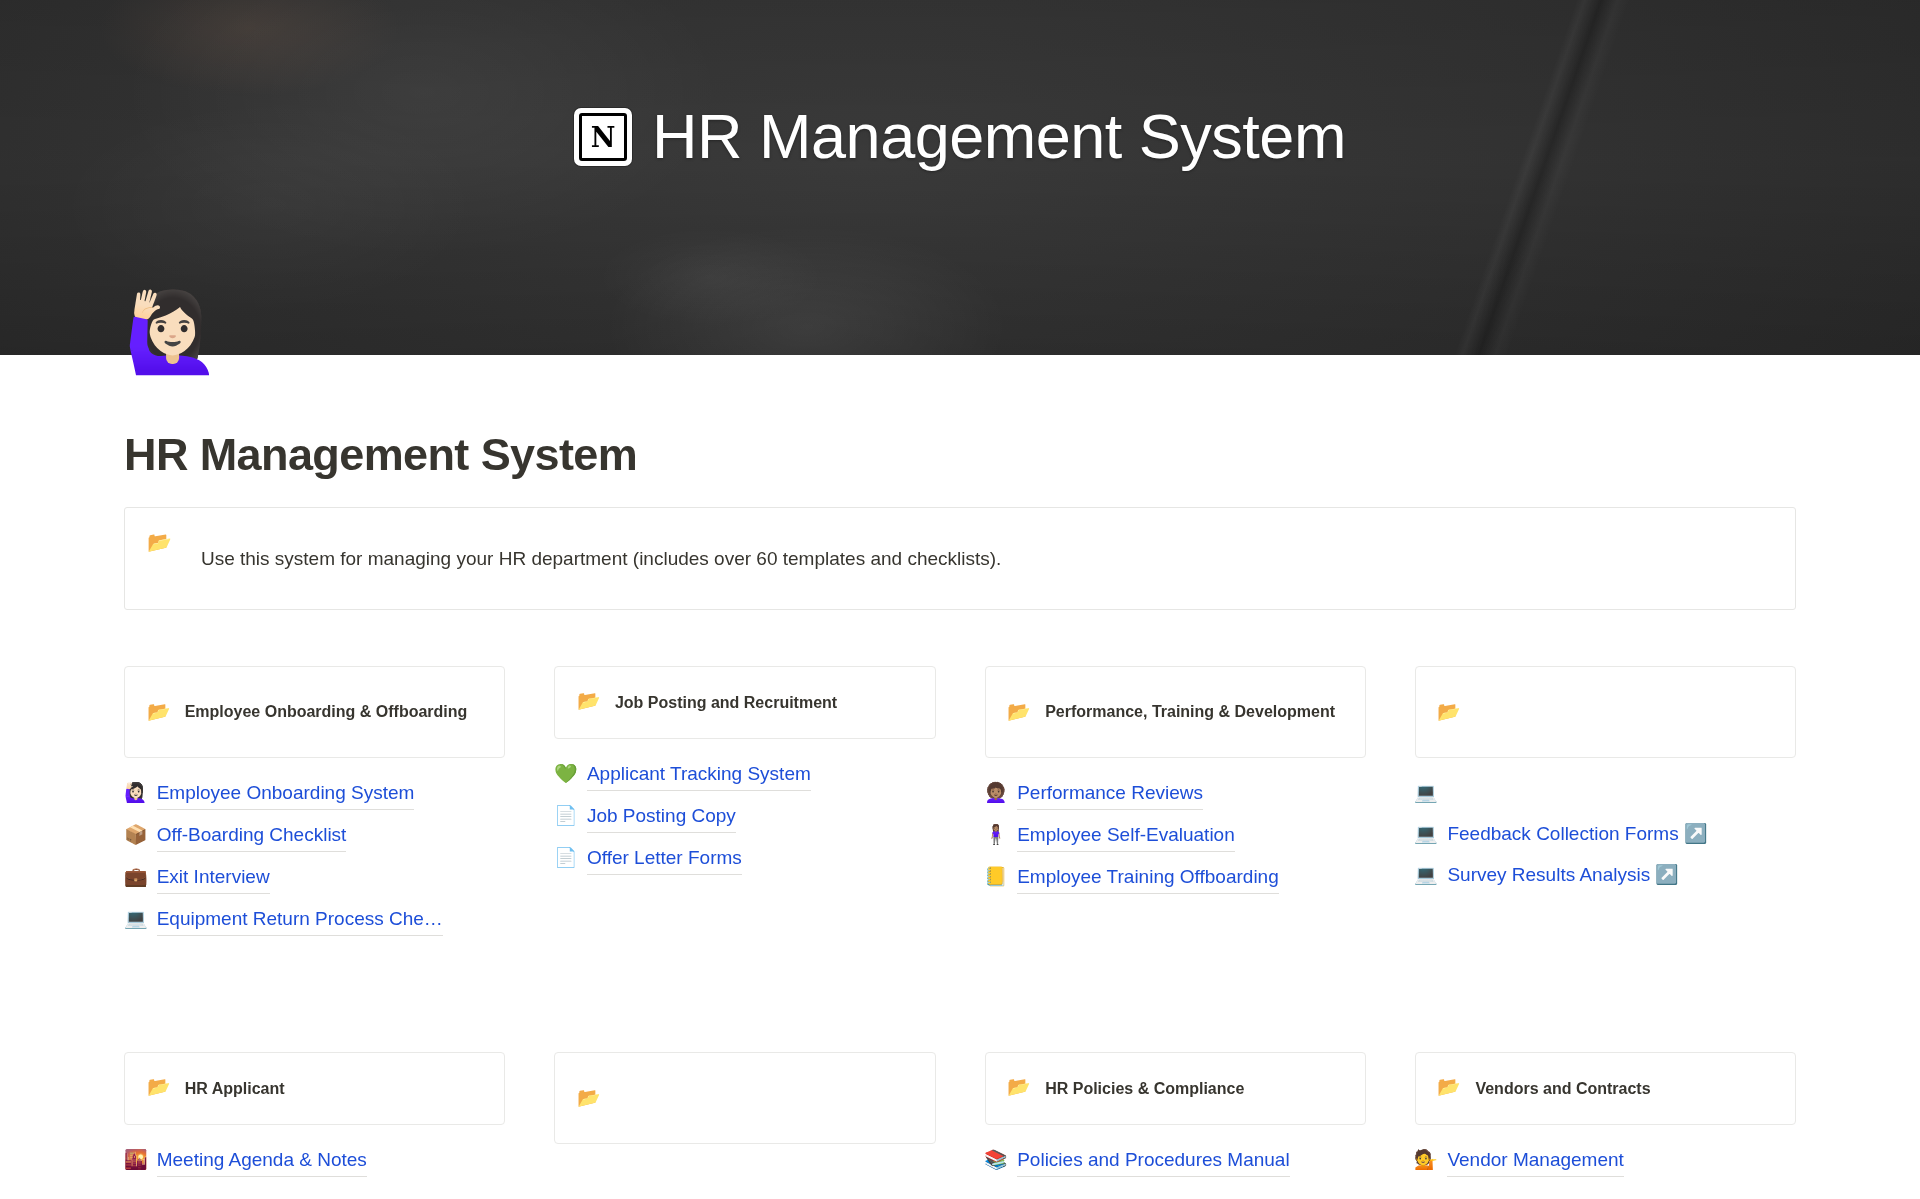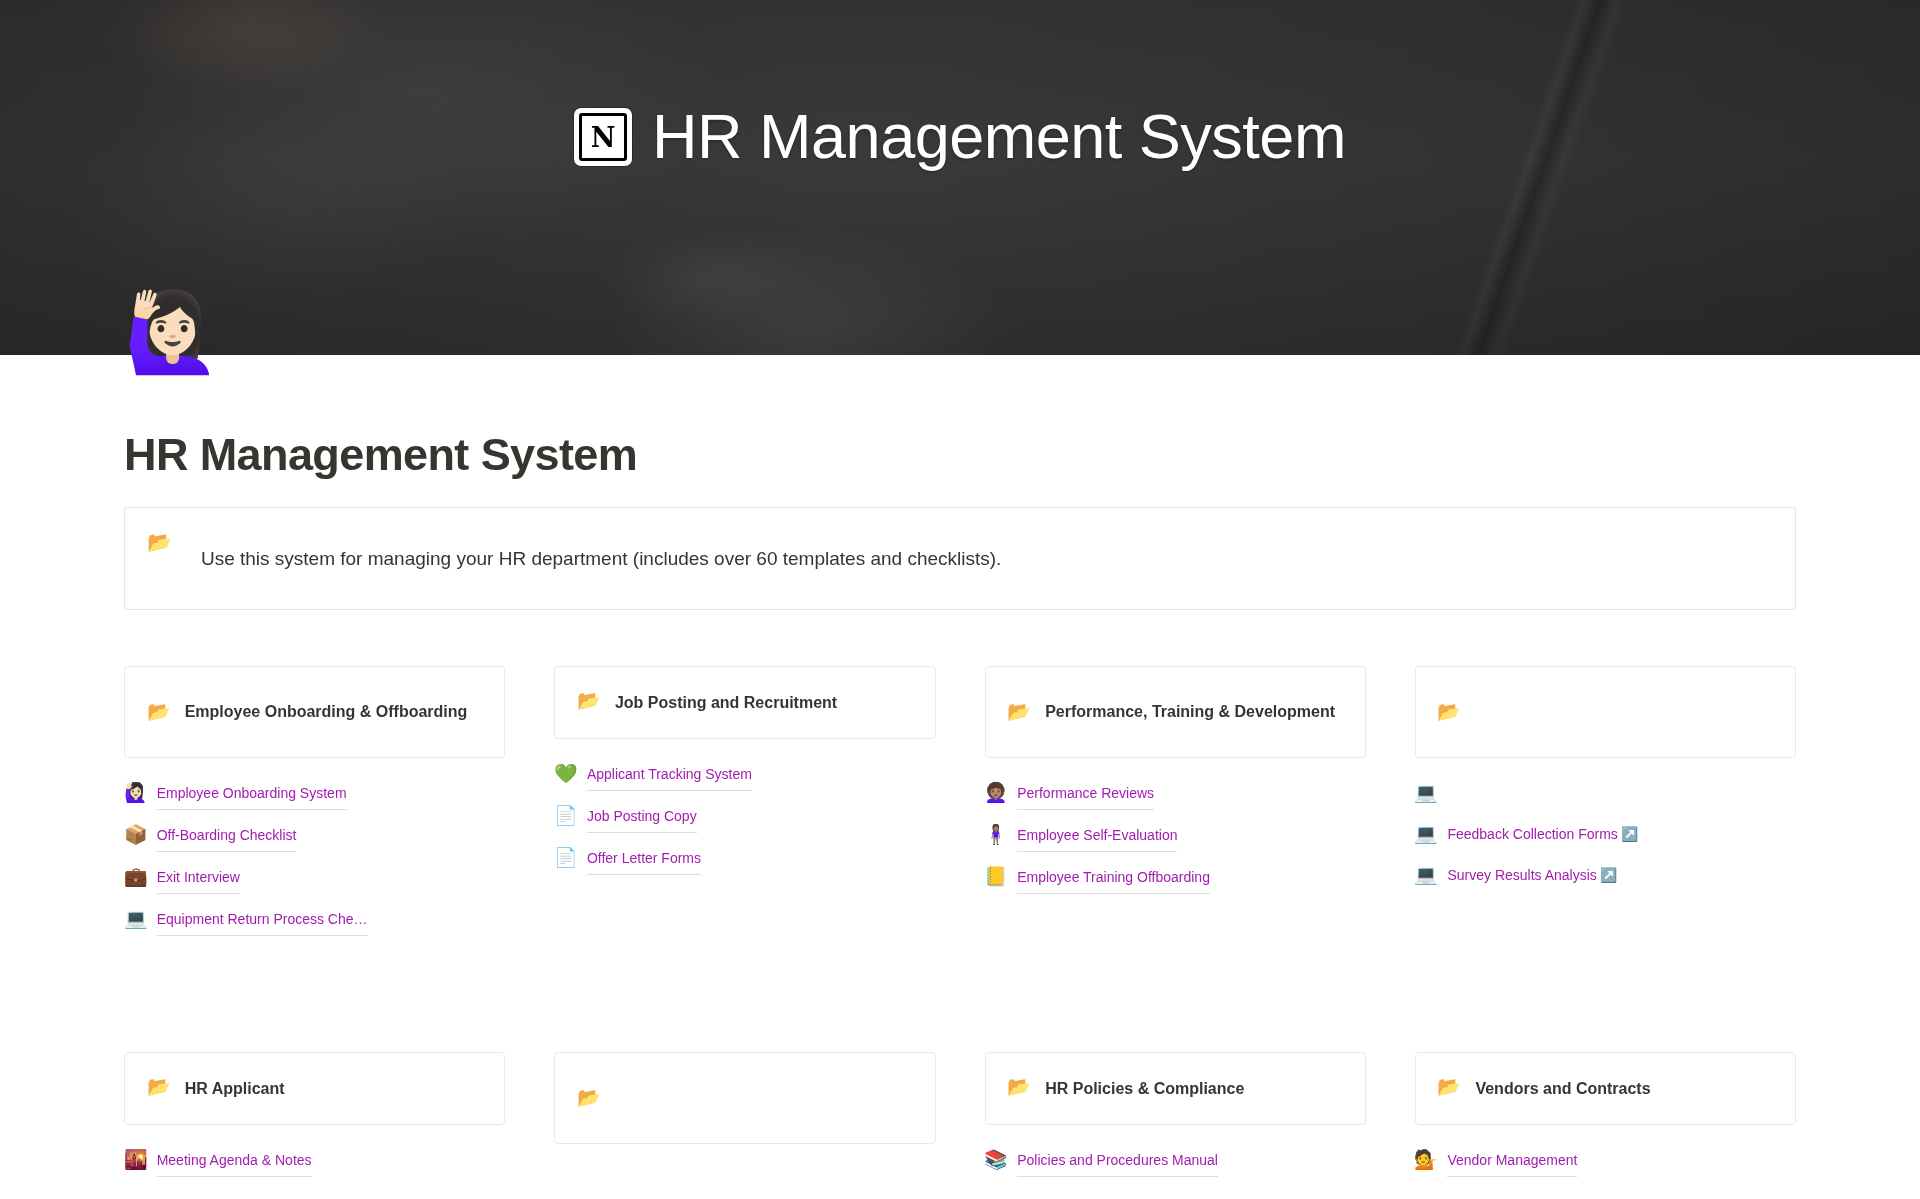--- a/index.html
+++ b/index.html
@@ -165,22 +165,22 @@
   .link-list { padding: 14px 0 0 0; }
   .link-row {
     display: flex;
     gap: 9px;
     align-items: flex-start;
     padding: 5px 0 4px 0;
     line-height: 32px;
   }
   .link-emoji { font-size: 19px; line-height: 32px; flex: 0 0 auto; }
   .link-text {
-    font-size: 14px;
-    color: #a21caf;
+    font-size: 19px;
+    color: #1d4ed8;
     line-height: 32px;
     border-bottom: 1px solid #dfdedb;
     cursor: pointer;
   }
   .link-text.nounderline { border-bottom: none; }
 
   .row-gap { height: 112px; }
 </style>
 </head>
 <body>

